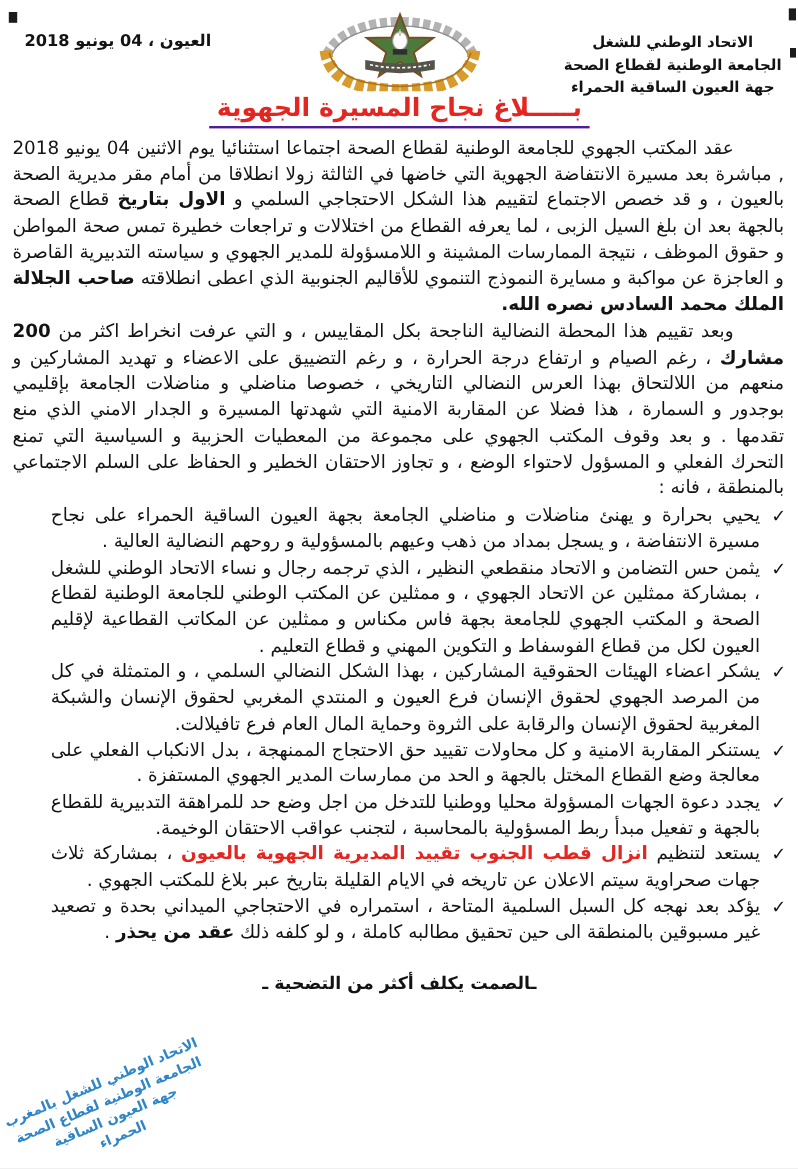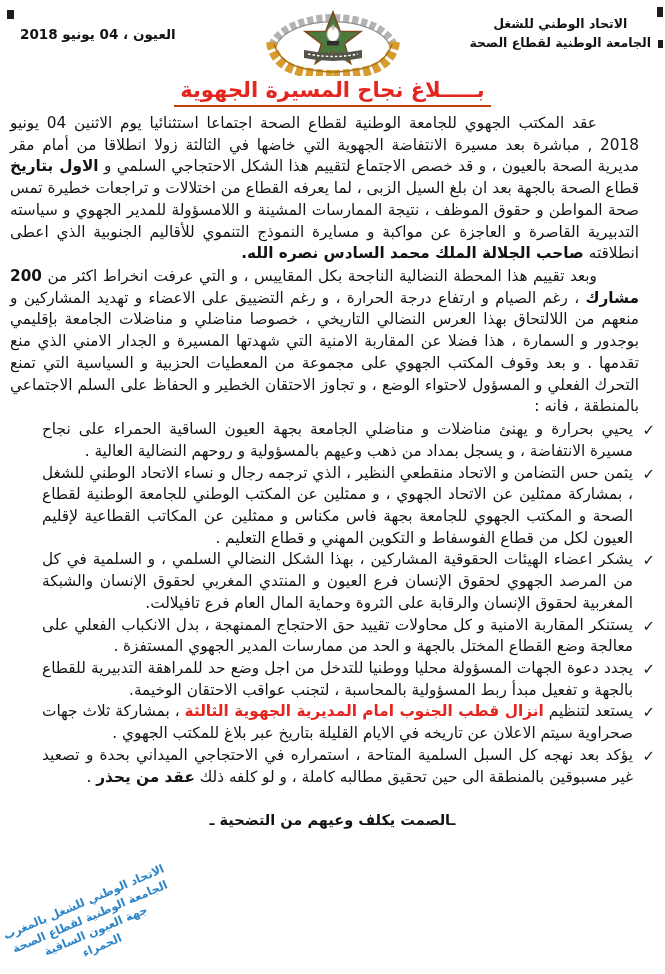--- a/index.html
+++ b/index.html
@@ -13,39 +13,39 @@
     font-family:"DejaVu Sans",sans-serif;
     color:#131313;
   }
   
   .header{position:relative;height:74px;}
   .date-line{
     position:absolute;left:20px;top:26px;
     direction:rtl;font-size:13.5px;font-weight:700;white-space:nowrap;
   }
   .org-block{
-    position:absolute;right:14px;top:15px;
+    position:absolute;right:14px;top:26px;
     text-align:center;font-size:12.5px;font-weight:700;line-height:1.5;
   }
   .logo{position:absolute;left:50%;top:4px;transform:translateX(-50%);}
   
   .title-wrap{text-align:center;margin-top:4px;}
   .doc-title{
     display:inline-block;
     color:#e52520;font-size:21px;font-weight:700;
-    border-bottom:2px solid #c2410c;padding:0 6px 3px 6px;
+    border-bottom:2px solid #4c1d95;padding:0 6px 3px 6px;
     letter-spacing:.5px;
   }
   
   .body{
     padding:6px 10px 0 10px;
     font-size:15.3px;line-height:1.42;
     text-align:justify;
   }
-  .para{margin:0 16px 1px 0;text-indent:42px;}
+  .para{margin:0 2px 1px 0;text-indent:42px;}
   .b{font-weight:700;}
   .red{color:#e52520;font-weight:700;}
   .bullets{margin:0;}
   .bullet{display:flex;margin:0;}
   .check{
     flex:0 0 22px;text-align:right;font-weight:700;font-size:15px;
     padding-top:1px;
   }
   .btext{flex:1;text-align:justify;margin-left:32px;}
   .closing{margin:10px 0 0 0;text-indent:46px;font-size:16px;}
@@ -92,20 +92,21 @@
         <rect x="69" y="37" width="12" height="4.5" fill="#2e2e2e"></rect>
 
         <path d="M46,46 Q75,52 104,46 L104,54 Q75,60 46,54 Z" fill="#55544a"></path>
         <path d="M50,50 Q75,55 100,50" fill="none" stroke="#ffffff" stroke-width="1.4" stroke-dasharray="2.5 2"></path>
       </svg>
     </div>
 
     <div class="org-block">
       <div>الاتحاد الوطني للشغل</div>
       <div>الجامعة الوطنية لقطاع الصحة</div>
+      <div>جهة العيون الساقية الحمراء</div>
     </div>
   </div>
 
   <div class="title-wrap">
     <span class="doc-title">بـــــلاغ نجاح المسيرة الجهوية</span>
   </div>
 
   <div class="body">
     <p class="para"><span>عقد المكتب الجهوي للجامعة الوطنية لقطاع الصحة  اجتماعا استثنائيا يوم الاثنين 04 يونيو 2018 , مباشرة بعد  مسيرة الانتفاضة الجهوية التي خاضها في الثالثة زولا انطلاقا من أمام مقر مديرية الصحة بالعيون ، و قد خصص الاجتماع لتقييم هذا الشكل الاحتجاجي السلمي و </span><span class="b">الاول بتاريخ</span><span> قطاع الصحة بالجهة بعد ان بلغ السيل الزبى ، لما يعرفه القطاع من اختلالات و تراجعات خطيرة تمس صحة المواطن و حقوق الموظف ، نتيجة الممارسات المشينة و اللامسؤولة للمدير الجهوي و سياسته التدبيرية  القاصرة و العاجزة عن مواكبة و مسايرة النموذج التنموي للأقاليم الجنوبية الذي اعطى انطلاقته </span><span class="b">صاحب الجلالة الملك محمد السادس  نصره الله.</span></p>
 
@@ -115,42 +116,42 @@
       <div class="bullet">
         <span class="check">✓</span>
         <span class="btext">يحيي بحرارة و يهنئ مناضلات و مناضلي الجامعة بجهة العيون الساقية الحمراء على نجاح مسيرة الانتفاضة ، و يسجل بمداد من ذهب وعيهم بالمسؤولية و روحهم النضالية العالية .</span>
       </div>
       <div class="bullet">
         <span class="check">✓</span>
         <span class="btext">يثمن حس التضامن و الاتحاد منقطعي النظير ، الذي ترجمه رجال و نساء الاتحاد الوطني للشغل ، بمشاركة ممثلين عن الاتحاد الجهوي ، و ممثلين عن المكتب الوطني للجامعة الوطنية لقطاع الصحة و المكتب الجهوي للجامعة بجهة فاس مكناس و ممثلين عن المكاتب القطاعية لإقليم العيون لكل من قطاع الفوسفاط و التكوين المهني و قطاع التعليم .</span>
       </div>
       <div class="bullet">
         <span class="check">✓</span>
-        <span class="btext">يشكر اعضاء الهيئات الحقوقية المشاركين ، بهذا الشكل النضالي السلمي ، و السلمية في كل من المرصد الجهوي لحقوق الإنسان فرع العيون و المنتدي المغربي لحقوق الإنسان والشبكة المغربية لحقوق الإنسان والرقابة على الثروة وحماية المال العام فرع تافيلالت.</span>
+        <span class="btext">يشكر اعضاء الهيئات الحقوقية المشاركين ، بهذا الشكل النضالي السلمي ، و المتمثلة في كل من المرصد الجهوي لحقوق الإنسان فرع العيون و المنتدي المغربي لحقوق الإنسان والشبكة المغربية لحقوق الإنسان والرقابة على الثروة وحماية المال العام فرع تافيلالت.</span>
       </div>
       <div class="bullet">
         <span class="check">✓</span>
         <span class="btext">يستنكر المقاربة الامنية و كل محاولات تقييد حق الاحتجاج الممنهجة ، بدل الانكباب الفعلي على معالجة وضع القطاع المختل بالجهة و الحد من ممارسات المدير الجهوي المستفزة .</span>
       </div>
       <div class="bullet">
         <span class="check">✓</span>
         <span class="btext">يجدد دعوة الجهات المسؤولة محليا ووطنيا للتدخل من اجل وضع حد للمراهقة التدبيرية للقطاع بالجهة و تفعيل مبدأ ربط المسؤولية بالمحاسبة ، لتجنب عواقب الاحتقان الوخيمة.</span>
       </div>
       <div class="bullet">
         <span class="check">✓</span>
-        <span class="btext"><span>يستعد لتنظيم </span><span class="red">انزال قطب الجنوب امام المديرية الجهوية الثالثة</span><span> ، بمشاركة ثلاث جهات صحراوية سيتم الاعلان عن تاريخه في الايام القليلة بتاريخ عبر بلاغ للمكتب الجهوي .</span></span>
+        <span class="btext"><span>يستعد لتنظيم </span><span class="red">انزال قطب الجنوب تقييد المديرية الجهوية بالعيون</span><span> ، بمشاركة ثلاث جهات صحراوية سيتم الاعلان عن تاريخه في الايام القليلة بتاريخ عبر بلاغ للمكتب الجهوي .</span></span>
       </div>
       <div class="bullet">
         <span class="check">✓</span>
         <span class="btext"><span>يؤكد بعد نهجه كل السبل السلمية المتاحة ، استمراره في الاحتجاجي الميداني بحدة و تصعيد غير مسبوقين بالمنطقة الى حين تحقيق مطالبه كاملة ، و لو كلفه ذلك </span><span class="b">عقد من يحذر</span><span> .</span></span>
       </div>
     </div>
 
 
-    <p class="para slogan b">ـالصمت يكلف وعيهم من التضحية ـ</p>
+    <p class="para slogan b">ـالصمت يكلف أكثر من التضحية ـ</p>
   </div>
 
   <div class="stamp">
     <div>الاتحاد الوطني للشغل بالمغرب</div>
     <div>الجامعة الوطنية لقطاع الصحة</div>
     <div>جهة العيون الساقية</div>
     <div>الحمراء</div>
   </div>
 </div>
 

